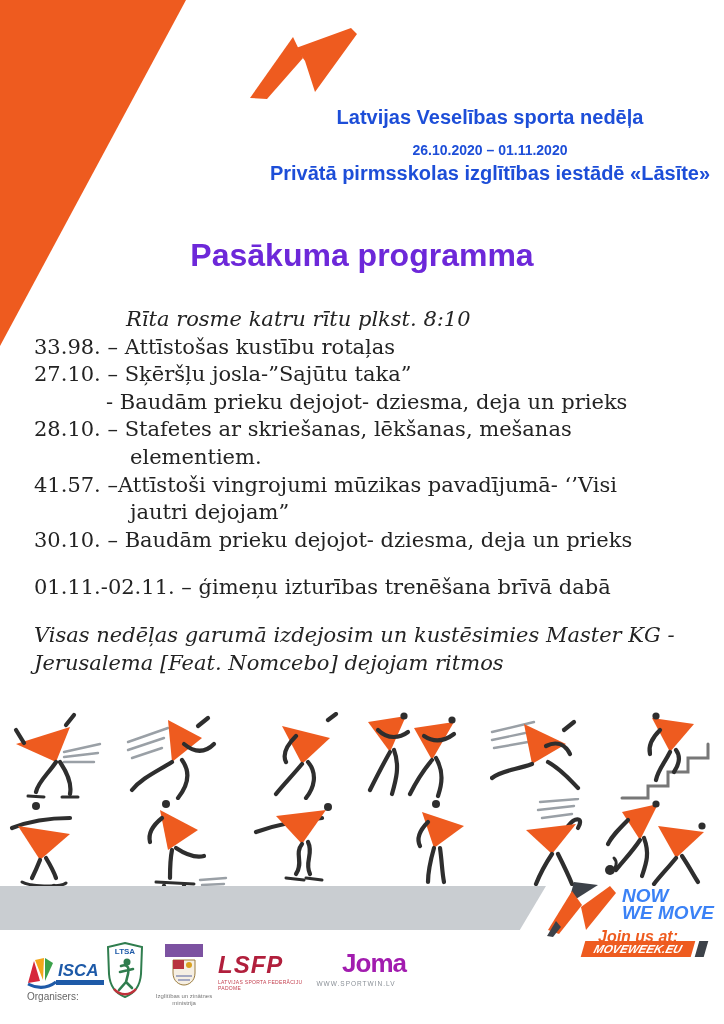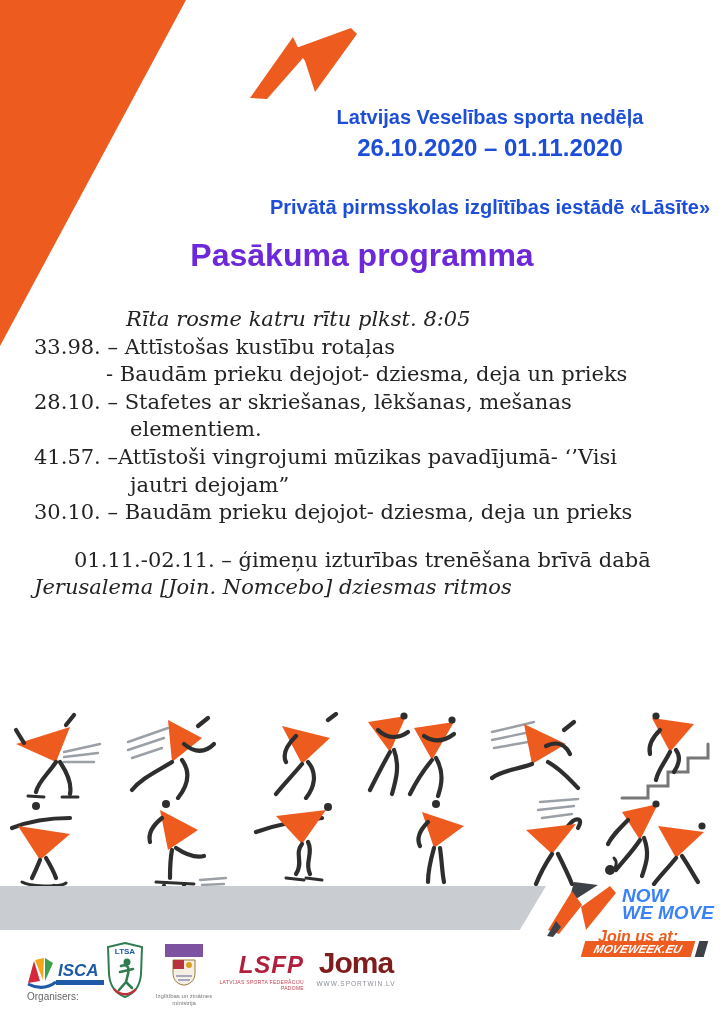--- a/index.html
+++ b/index.html
@@ -7,31 +7,31 @@
     width:724px;height:1024px;position:relative;background:#ffffff;overflow:hidden;
     font-family:"Liberation Sans", sans-serif;color:#1a1a1a;
   }
   .abs{position:absolute;}
 
   
   .corner{left:0;top:0;}
   .flash-top{left:246px;top:18px;}
   .hdr{left:256px;top:106px;width:468px;text-align:center;font-weight:700;color:#1d4ed8;}
   .hdr .t1{font-size:20px;}
-  .hdr .t2{font-size:24px;margin-top:5px;}
-  .hdr .t3{font-size:20px;margin-top:34px;}
+  .hdr .t2{font-size:14px;margin-top:13px;}
+  .hdr .t3{font-size:20px;margin-top:4px;}
   .heading{left:0;top:237px;width:724px;text-align:center;font-size:32px;font-weight:700;color:#6d28d9;}
 
   
   .prog{left:34px;top:306px;width:676px;font-family:"DejaVu Serif", serif;font-size:21px;line-height:27.6px;color:#232323;}
   .prog .it{font-style:italic;}
   .ind-a{padding-left:92px;}
   .ind-b{padding-left:72px;}
   .ind-c{padding-left:96px;}
-  .gap{margin-top:20px;margin-left:40px;}
+  .gap{margin-top:20px;}
 
   
   .limb{fill:none;stroke:#2e2e2e;stroke-width:4.2;stroke-linecap:round;}
   .thin{fill:none;stroke:#2e2e2e;stroke-width:3;stroke-linecap:round;}
   .tri{fill:#EE5B1F;}
   .speed{fill:none;stroke:#9aa0a6;stroke-width:2.4;stroke-linecap:round;}
   .head{fill:#2e2e2e;}
 
   
   .graybar{left:0;top:886px;width:546px;height:44px;background:#C9CDD1;
@@ -41,25 +41,25 @@
   .joinus{left:583px;top:928px;width:110px;text-align:center;font-size:16px;font-weight:700;font-style:italic;color:#EE5B1F;}
   .banner{left:583px;top:941px;width:110px;height:16px;background:#EE5B1F;transform:skewX(-16deg);
     color:#fff;font-size:11.5px;font-weight:800;font-style:italic;text-align:center;line-height:16px;}
   .banner-edge{left:697px;top:941px;width:9px;height:16px;background:#3D4249;transform:skewX(-16deg);}
   .org-label{left:27px;top:943px;font-size:10px;color:#666;margin-top:48px;}
   .isca{left:26px;top:957px;}
   .ltsa{left:106px;top:942px;}
   .ministry{left:148px;top:944px;width:72px;text-align:center;}
   .ministry .pur{width:38px;height:13px;background:#7C52A1;margin:0 auto;}
   .ministry .mtxt{font-size:6px;line-height:7px;color:#777;margin-top:2px;}
-  .lsfp{left:218px;top:952px;width:86px;text-align:right;}
+  .lsfp{left:218px;top:952px;width:86px;text-align:left;}
   .lsfp .big{font-size:24px;font-weight:900;font-style:italic;color:#B11F3C;letter-spacing:1px;line-height:26px;}
   .lsfp .sub{font-size:5px;color:#C4404F;margin-top:1px;letter-spacing:.3px;}
   .joma{left:306px;top:948px;width:100px;text-align:center;}
-  .joma .big{font-size:30px;font-weight:800;color:#7f1d1d;line-height:30px;letter-spacing:-1px;}
+  .joma .big{font-size:26px;font-weight:800;color:#a21caf;line-height:30px;letter-spacing:-1px;text-align:right;}
   .joma .sub{font-size:6.5px;color:#8a9097;letter-spacing:1px;margin-top:2px;}
 </style>
 </head>
 <body>
 
 <svg class="abs corner" width="190" height="350" viewBox="0 0 190 350">
   <polygon class="tri" points="0,0 186,0 0,346"></polygon>
 </svg>
 
 <svg class="abs flash-top" width="118" height="86" viewBox="0 0 118 86">
@@ -69,30 +69,32 @@
 
 <div class="abs hdr">
   <div class="t1">Latvijas Veselības sporta  nedēļa</div>
   <div class="t2">26.10.2020 – 01.11.2020</div>
   <div class="t3">Privātā  pirmsskolas izglītības iestādē «Lāsīte»</div>
 </div>
 
 <div class="abs heading">Pasākuma programma</div>
 
 <div class="abs prog">
-  <div class="it ind-a">Rīta rosme katru rītu plkst. 8:05</div>
+  <div class="it ind-a">Rīta rosme katru rītu plkst. 8:10</div>
   <div>33.98. – Attīstošas kustību rotaļas</div>
+  <div>27.10. – Sķēršļu josla-”Sajūtu taka”</div>
   <div class="ind-b">- Baudām prieku dejojot- dziesma, deja un prieks</div>
   <div>28.10. – Stafetes ar skriešanas, lēkšanas, mešanas</div>
   <div class="ind-c">elementiem.</div>
   <div>41.57. –Attīstoši vingrojumi mūzikas pavadījumā- ‘’Visi</div>
   <div class="ind-c">jautri dejojam”</div>
   <div>30.10. – Baudām prieku dejojot- dziesma, deja un prieks</div>
   <div class="gap">01.11.-02.11. – ģimeņu izturības  trenēšana brīvā dabā</div>
-  <div class="it">Jerusalema [Join. Nomcebo] dziesmas ritmos</div>
+  <div class="gap it">Visas nedēļas garumā izdejosim un kustēsimies Master KG -</div>
+  <div class="it">Jerusalema [Feat. Nomcebo] dejojam ritmos</div>
 </div>
 
 <svg class="abs" style="left:12px;top:712px" width="105" height="88" viewBox="0 0 105 88">
   <path class="speed" d="M52,40 L88,32 M52,45 L86,41 M52,50 L82,50"></path>
   <polygon class="tri" points="4,32 58,15 44,50"></polygon>
   <path class="limb" d="M54,13 L62,3 M12,31 L4,18"></path>
   <path class="limb" d="M44,50 C36,62 26,70 24,80"></path>
   <path class="limb" d="M48,50 C56,62 60,72 58,82"></path>
   <path class="thin" d="M16,84 L32,85 M50,85 L66,85"></path>
 </svg>

